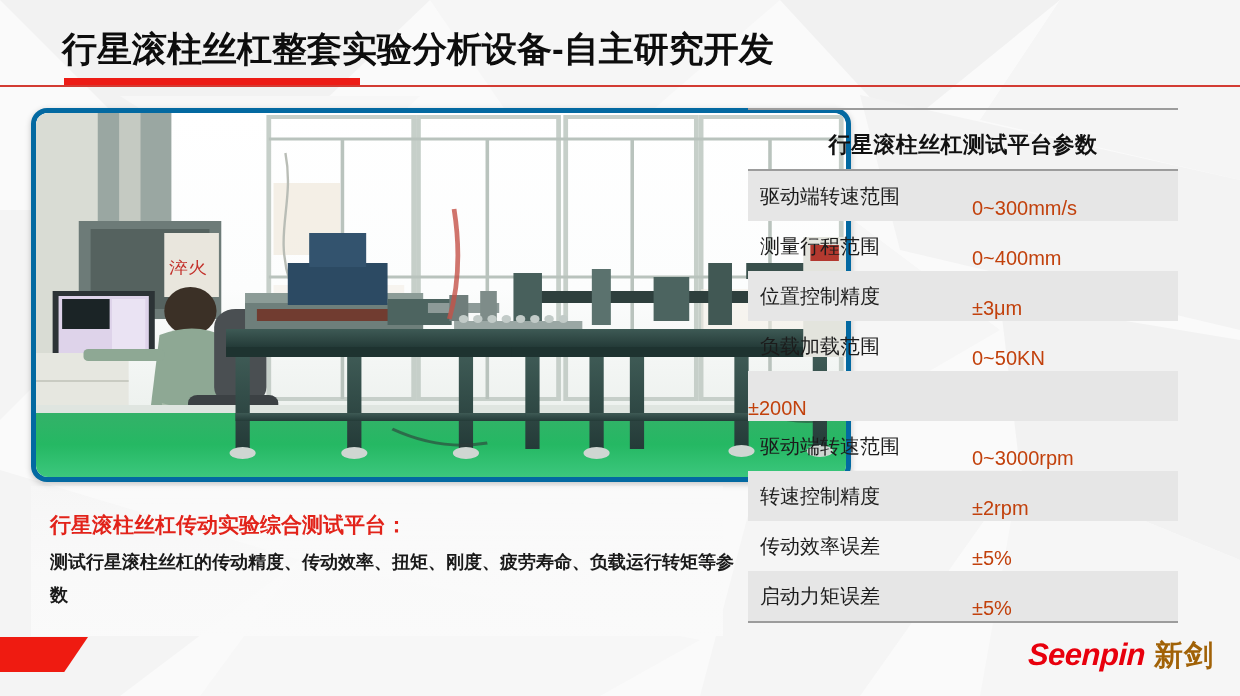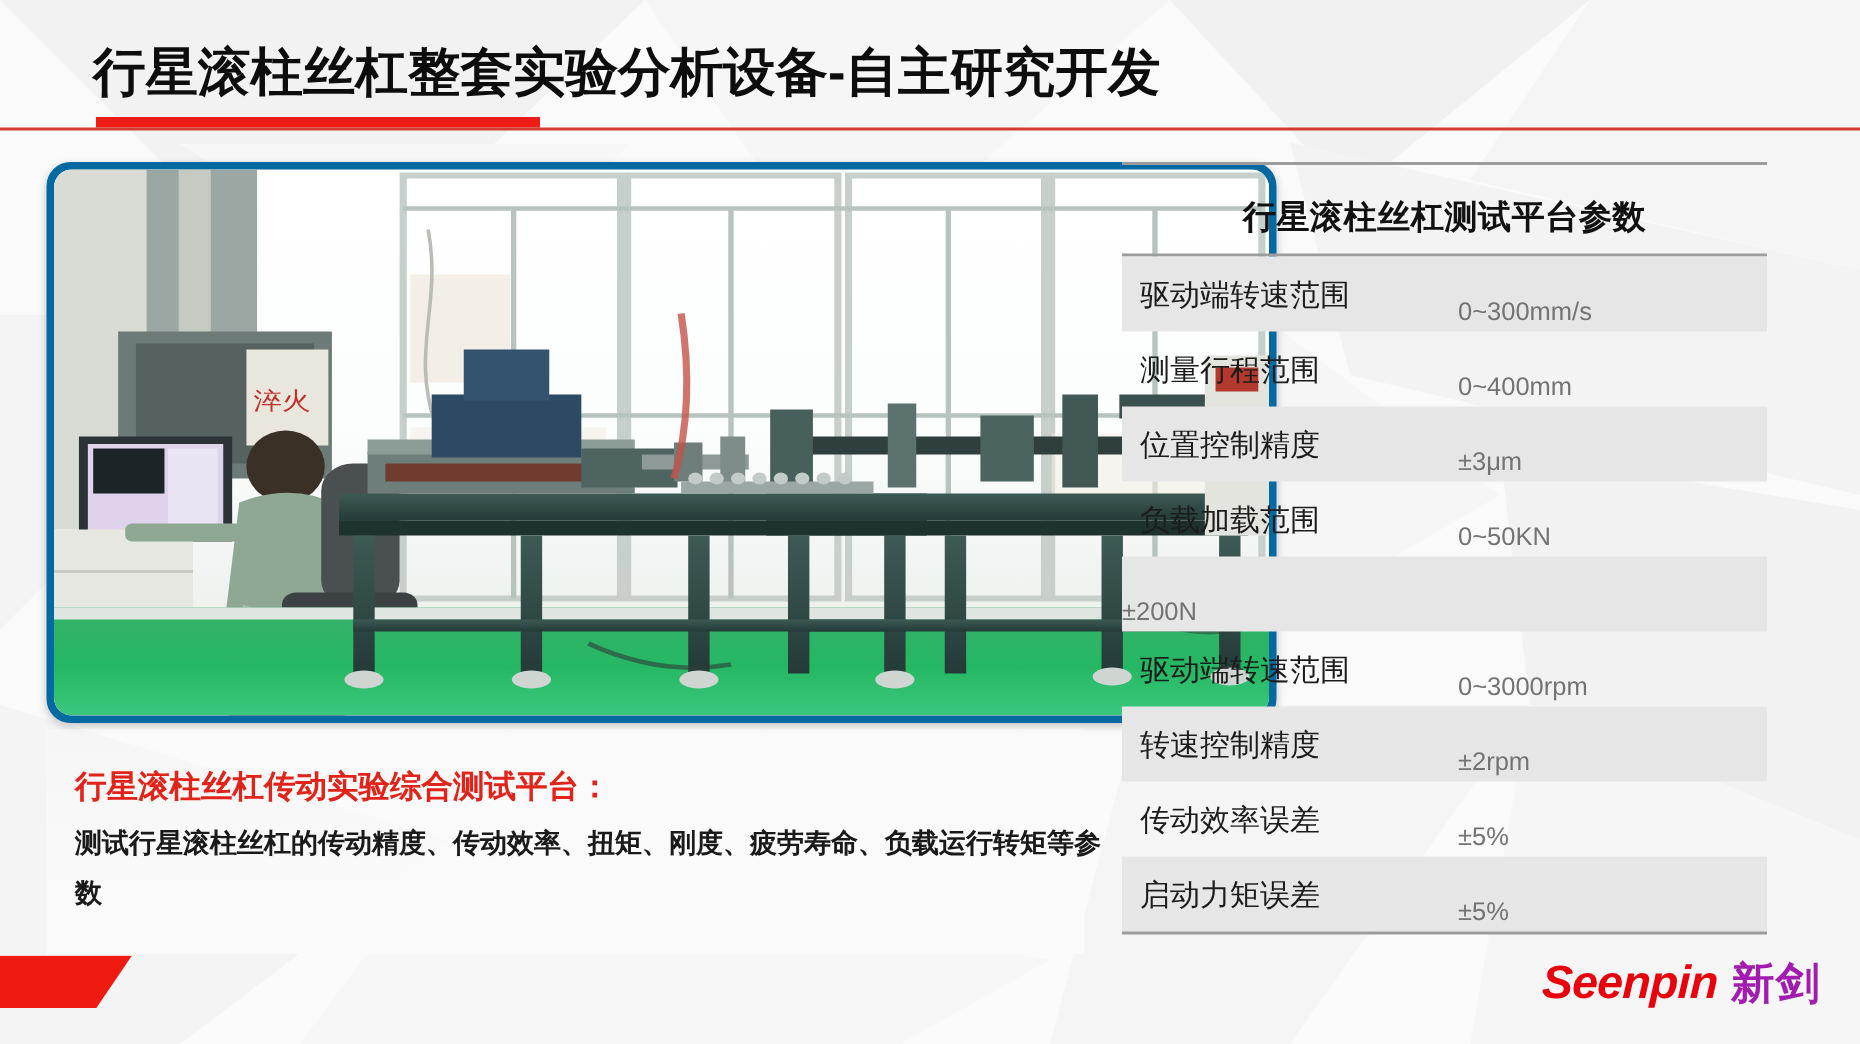--- a/index.html
+++ b/index.html
@@ -130,22 +130,22 @@
   .param-name {
     width: 224px;
     padding-left: 12px;
     box-sizing: border-box;
     font-size: 20px;
     color: #1c1c1c;
     white-space: nowrap;
   }
   .param-value {
     flex: 1;
-    font-size: 17px;
-    color: #737373;
+    font-size: 20px;
+    color: #c2410c;
     white-space: nowrap;
     margin-top: 24px;
   }
   #table-bottom-rule {
     height: 2px;
     background: #9c9c9c;
   }
 
   
   #corner-shape {
@@ -166,21 +166,21 @@
     font-size: 31px;
     font-weight: bold;
     font-style: italic;
     color: #e8000d;
     letter-spacing: -0.5px;
     transform: skewX(-2deg);
   }
   #brand-cn {
     font-size: 29px;
     font-weight: bold;
-    color: #a21caf;
+    color: #a16207;
     letter-spacing: 1px;
   }
 </style>
 </head>
 <body>
 
 <div id="slide">
 
   <svg id="bg-svg" viewBox="0 0 1240 696" preserveAspectRatio="none">
     <rect x="0" y="0" width="1240" height="696" fill="#fafafa"></rect>

